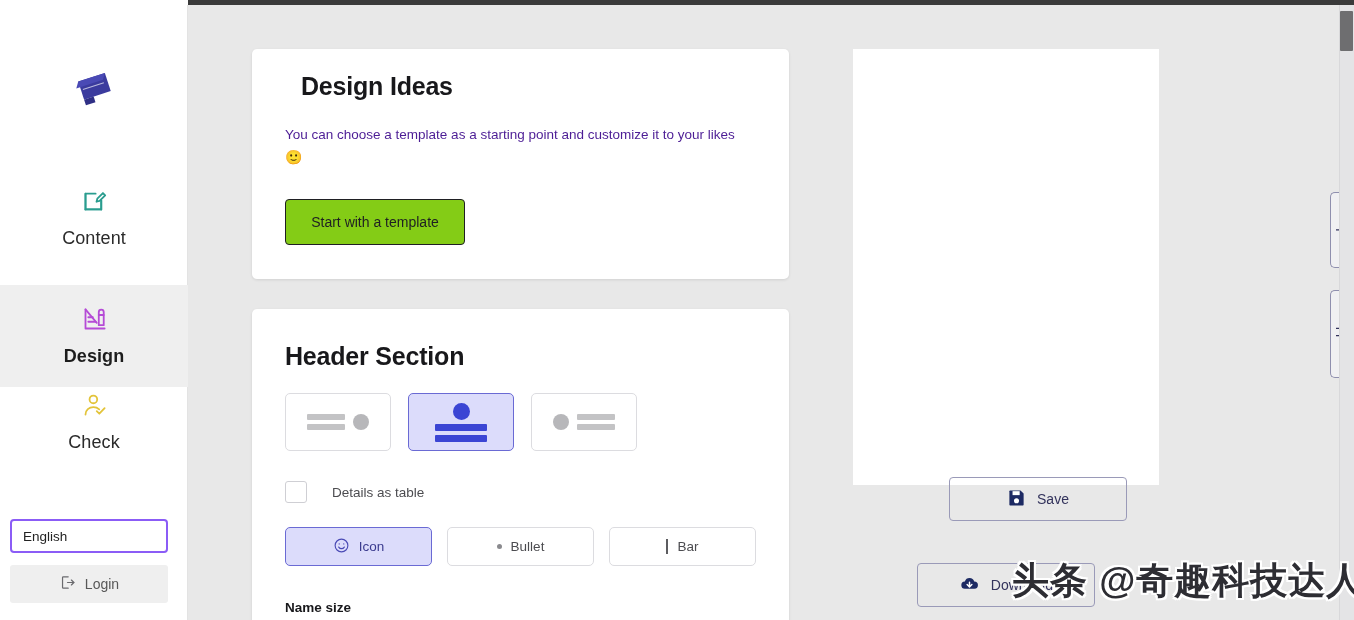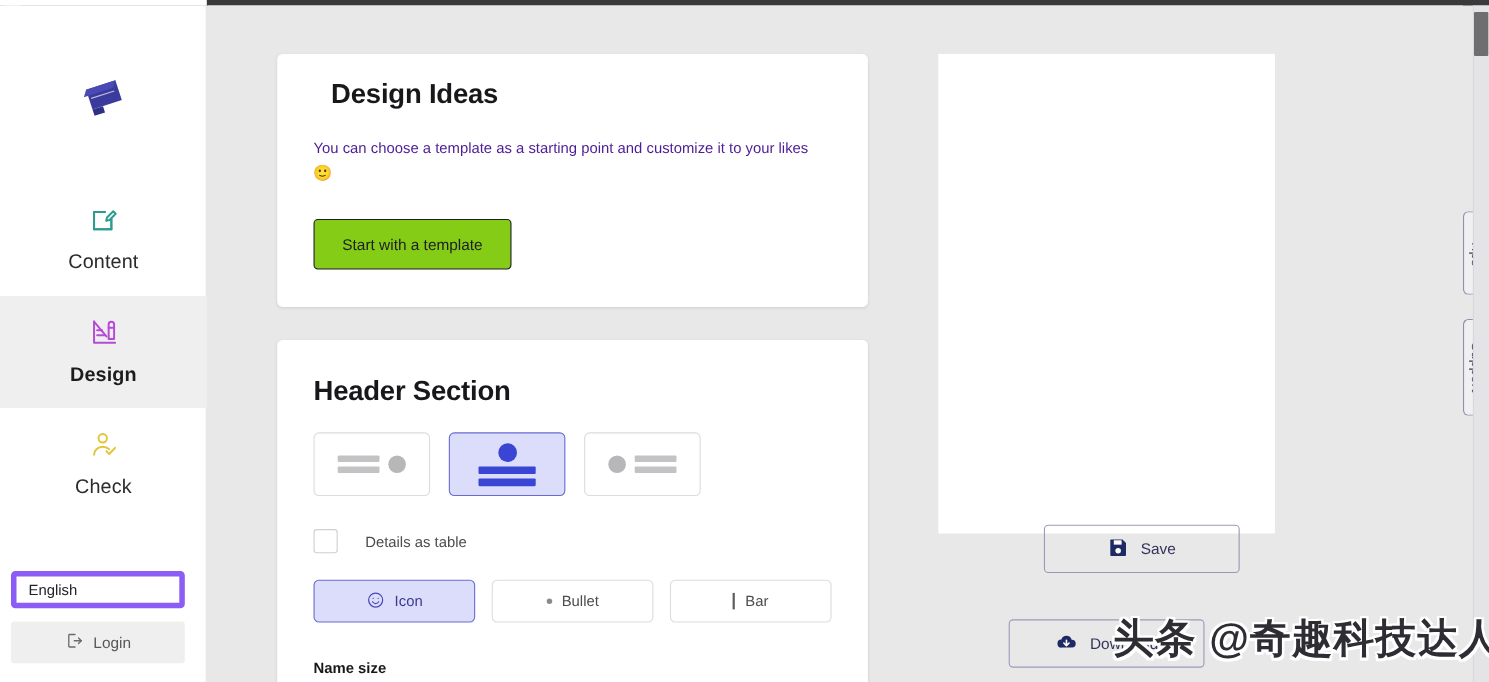--- a/index.html
+++ b/index.html
@@ -57,27 +57,27 @@
   }
   .nav-item.active { background: #efefef; }
   .nav-label {
     font-size: 18px;
     color: #2b2b2b;
     letter-spacing: .1px;
   }
   .nav-item.active .nav-label { font-weight: 700; color: #1c1c1c; }
 
   .nav-content { top: 162px; }
-  .nav-design  { top: 264px; }
+  .nav-design  { top: 280px; }
   .nav-check   { top: 366px; }
 
   .lang-select {
     position: absolute; left: 10px; top: 514px;
     width: 158px; height: 34px;
-    border: 5px solid #8b5cf6;
+    border: 2px solid #8b5cf6;
     border-radius: 4px;
     background: #ffffff;
     font-size: 13.5px;
     color: #232323;
     padding-left: 11px;
     display: flex; align-items: center;
     cursor: pointer;
   }
   .login-btn {
     position: absolute; left: 10px; top: 560px;

